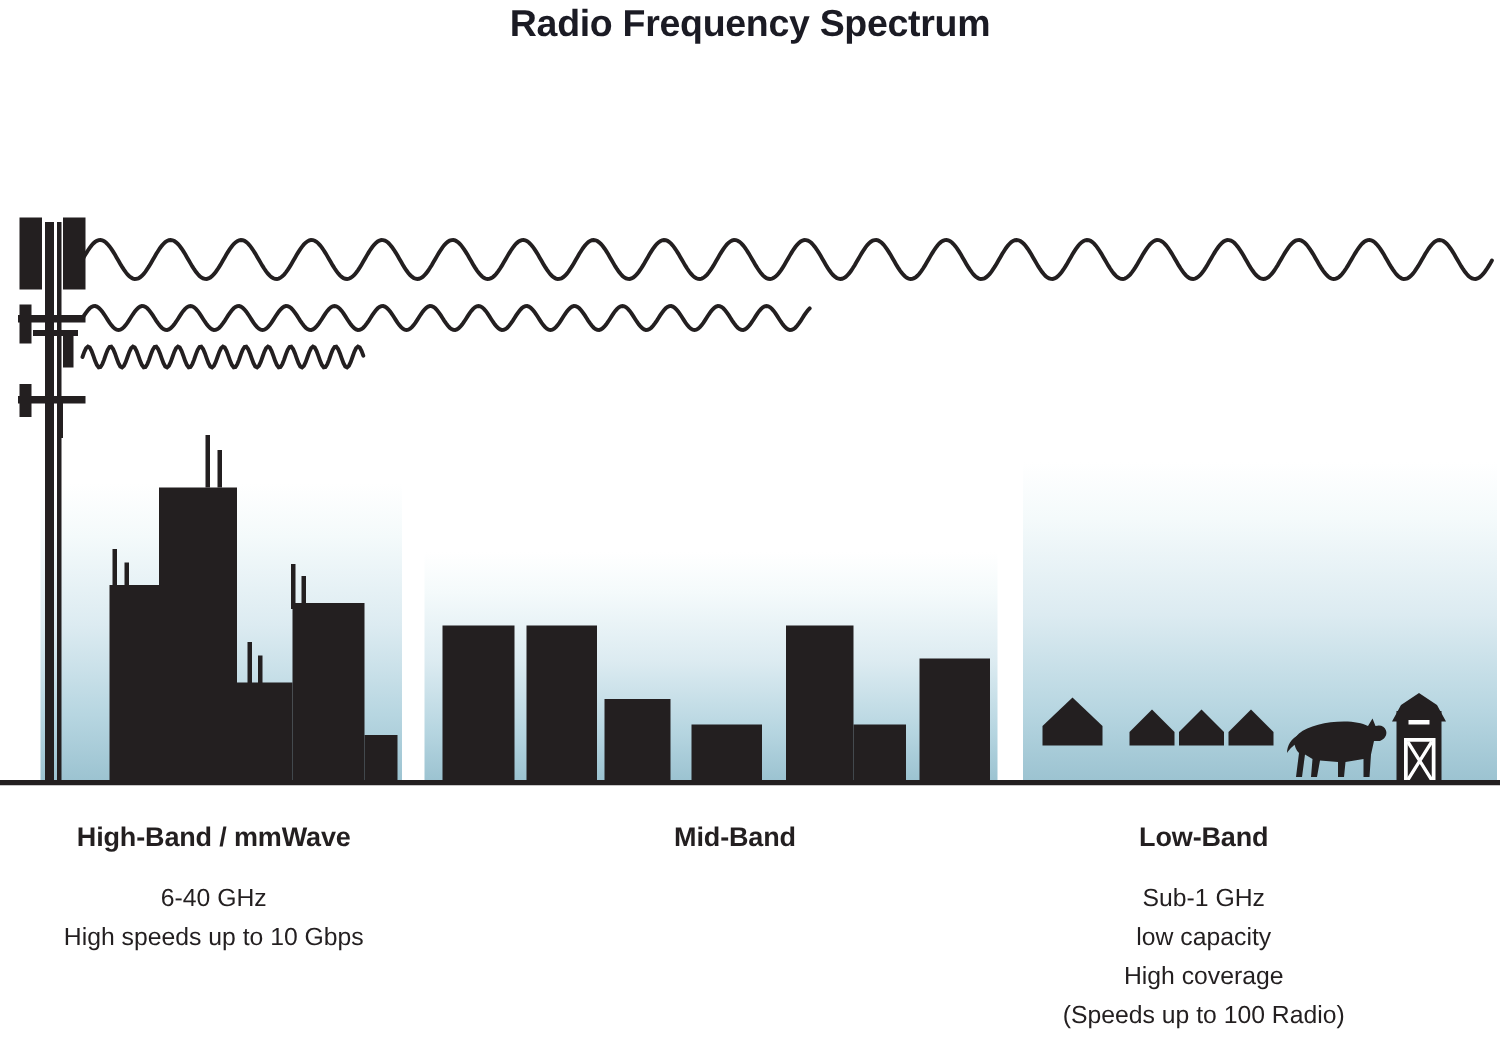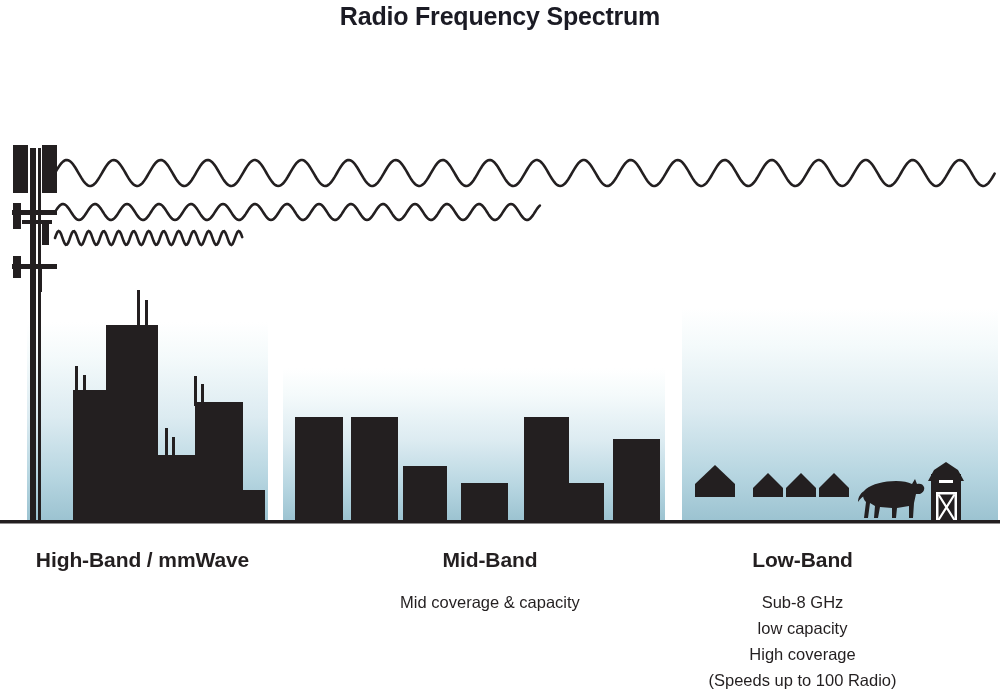--- a/index.html
+++ b/index.html
@@ -33,21 +33,21 @@
   }
   svg.scene {
     position: absolute;
     left: 0; top: 0;
   }
   .col {
     position: absolute;
     text-align: center;
   }
   .col .band-name {
-    font-size: 21px;
+    font-size: 18px;
     font-weight: bold;
     color: #231f20;
     letter-spacing: -0.1px;
     white-space: nowrap;
   }
   .col .band-desc {
     margin-top: 17px;
     font-size: 16.5px;
     font-weight: normal;
     line-height: 26px;
@@ -175,32 +175,35 @@
         <rect x="938.5" y="494.5" width="16" height="25.5" fill="#231f20"></rect>
         <path d="M 938.5 494.5 L 954.5 520 M 954.5 494.5 L 938.5 520" stroke="#ffffff" stroke-width="2.2" fill="none"></path>
       </g>
     </g>
 
     <rect x="0" y="520" width="1000" height="3.5" fill="#231f20"></rect>
   </svg>
 
   <div class="col" id="col-high">
     <div class="band-name">High-Band / mmWave</div>
+    <div class="band-desc">
+      <div>6-40 GHz</div>
+      <div>High speeds up to 10 Gbps</div>
+    </div>
   </div>
 
   <div class="col" id="col-mid">
     <div class="band-name">Mid-Band</div>
     <div class="band-desc">
-      <div>Mid coverage &amp; capacity</div>
     </div>
   </div>
 
   <div class="col" id="col-low">
     <div class="band-name">Low-Band</div>
     <div class="band-desc">
-      <div>Sub-8 GHz</div>
+      <div>Sub-1 GHz</div>
       <div>low capacity</div>
       <div>High coverage</div>
       <div>(Speeds up to 100 Radio)</div>
     </div>
   </div>
 
 </div>
 
 </body></html>

